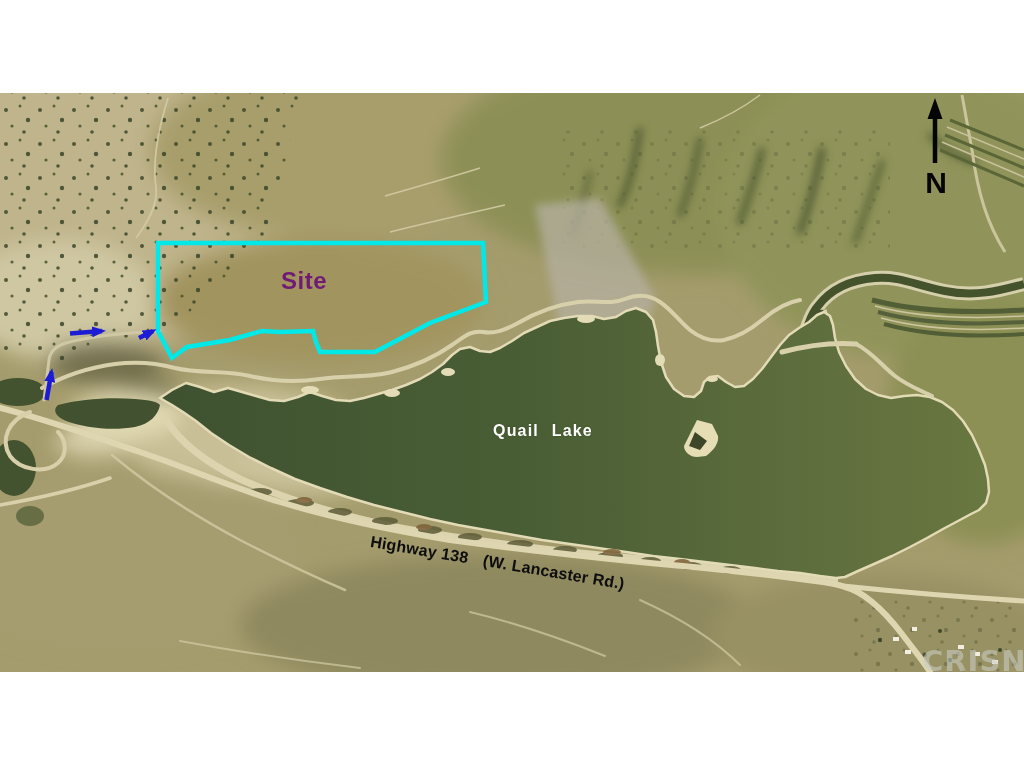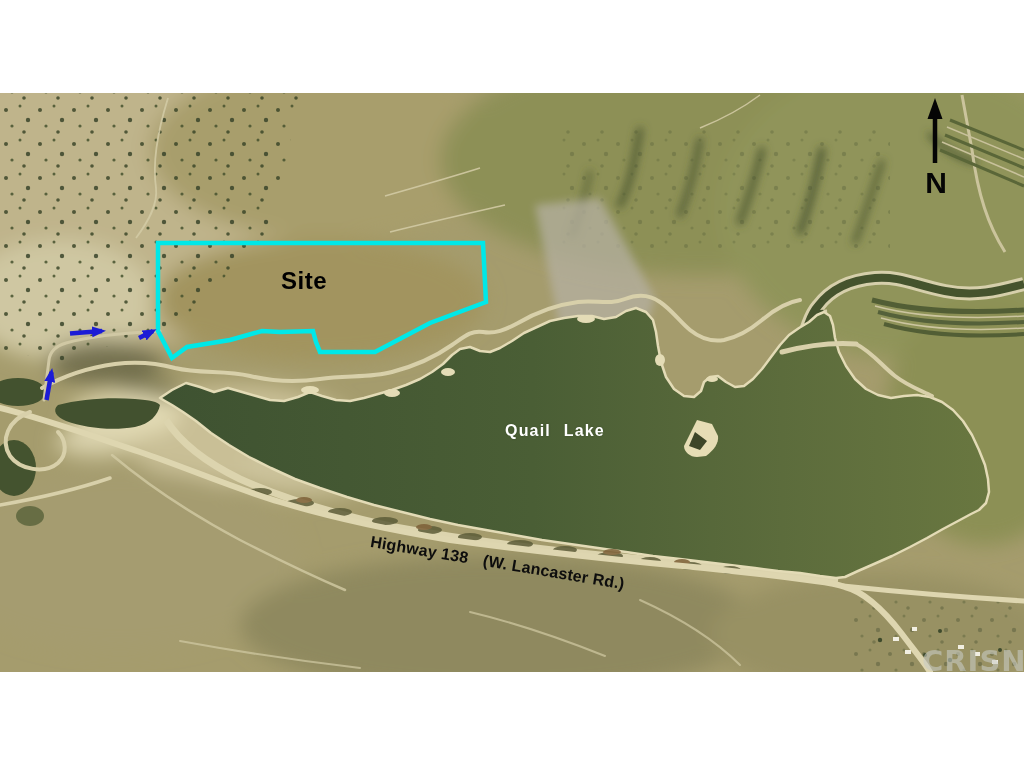--- a/index.html
+++ b/index.html
@@ -1,22 +1,22 @@
 <!DOCTYPE html>
 <html><head>
 <meta charset="utf-8">
 <style>
   html,body{margin:0;padding:0;background:#ffffff;}
   .page{position:relative;width:1024px;height:768px;background:#ffffff;overflow:hidden;
         font-family:"Liberation Sans", sans-serif;}
   .photo{position:absolute;left:0;top:93px;width:1024px;height:579px;overflow:hidden;background:#a59c6d;}
   .photo svg{position:absolute;left:0;top:0;display:block;}
   .overlay{position:absolute;pointer-events:none;}
-  .site-label{left:281px;top:174px;font-size:24px;font-weight:bold;color:#000000;letter-spacing:.5px;}
-  .lake-label{left:505px;top:329px;font-size:16px;font-weight:bold;color:#ffffff;
+  .site-label{left:281px;top:174px;font-size:24px;font-weight:bold;color:#701a75;letter-spacing:.5px;}
+  .lake-label{left:493px;top:329px;font-size:16px;font-weight:bold;color:#ffffff;
               letter-spacing:1.2px;word-spacing:7px;text-shadow:0 0 2px rgba(40,60,30,.45);}
   .hwy-label{left:372px;top:440px;transform:rotate(9.5deg);transform-origin:left top;
              font-size:16px;font-weight:bold;color:#0d0d0d;white-space:nowrap;letter-spacing:.2px;}
   .hwy-label .sub{margin-left:15px;}
   .north-label{left:918px;top:73px;width:36px;text-align:center;font-size:30px;font-weight:bold;color:#050505;}
   .watermark{left:922px;top:551px;width:140px;font-size:29px;font-weight:bold;
              font-family:"DejaVu Sans", sans-serif;color:#c9ccc5;opacity:.58;letter-spacing:1px;}
 </style>
 </head>
 <body>

